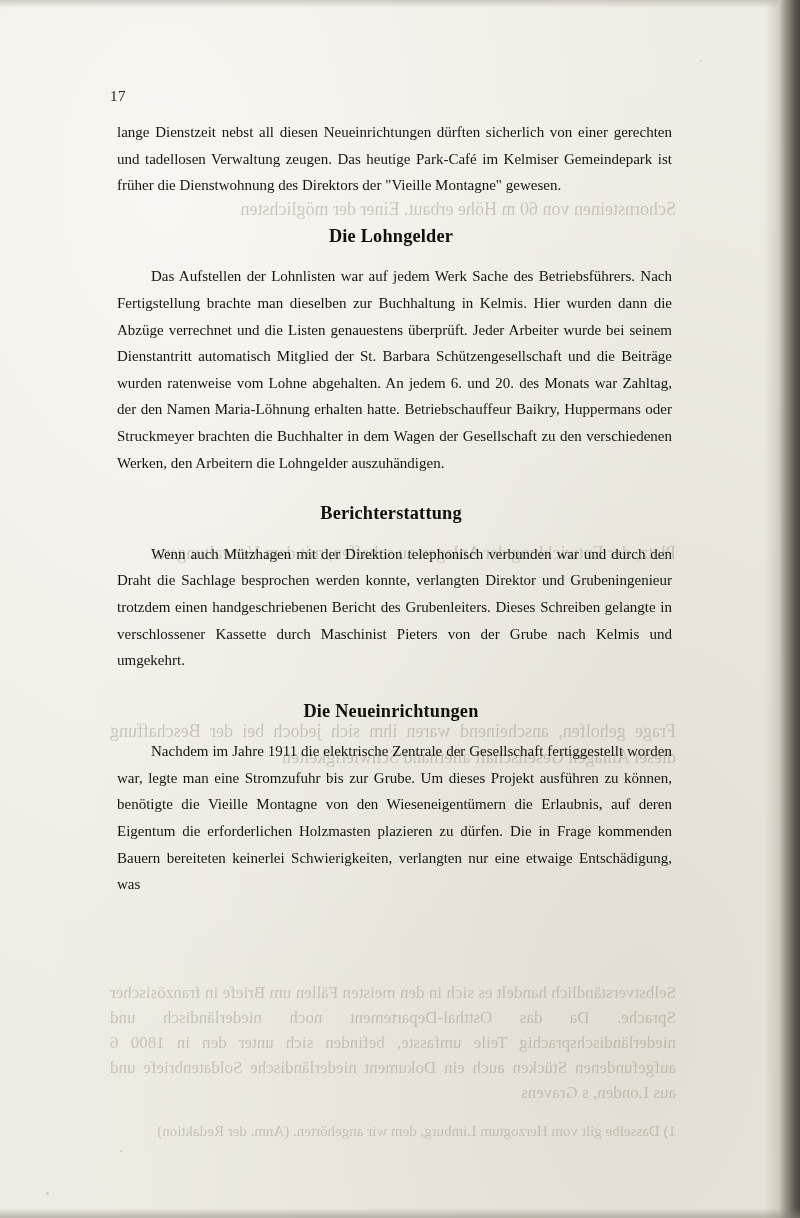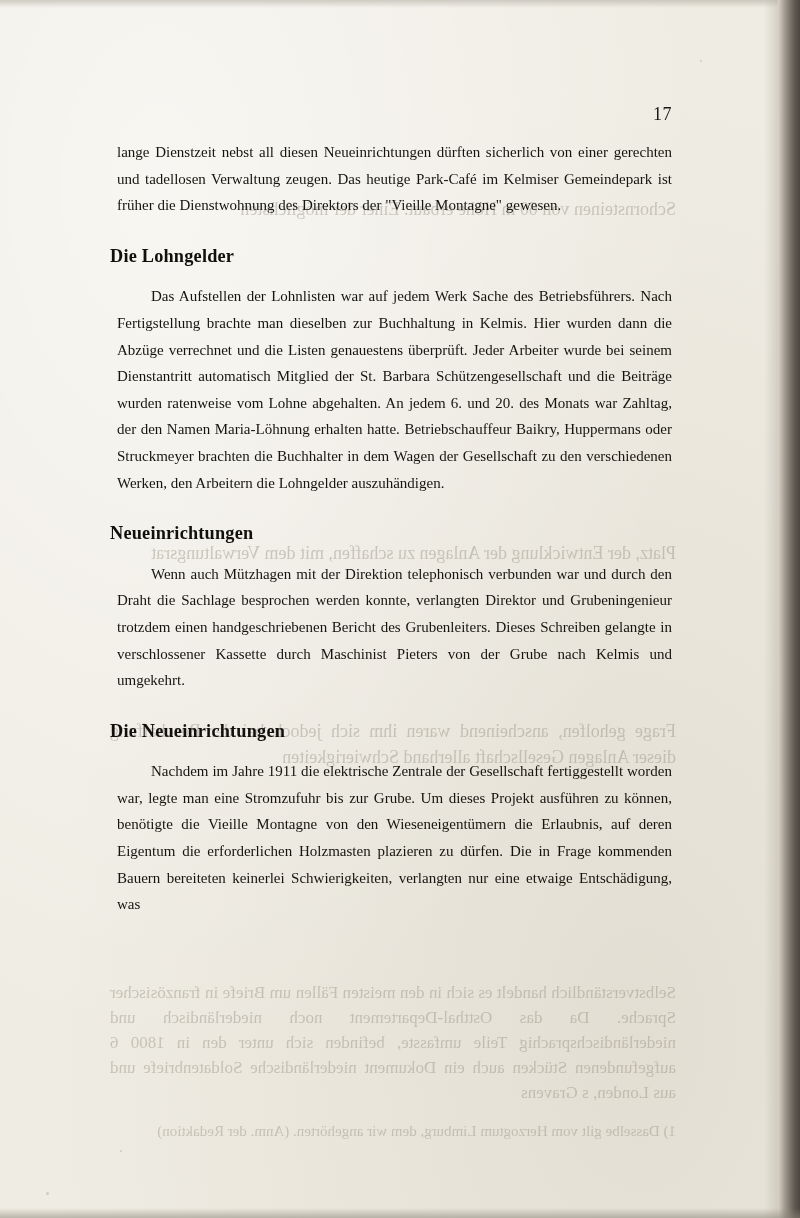--- a/index.html
+++ b/index.html
@@ -59,43 +59,44 @@
   }
 
   .text-block {
     position: absolute;
     left: 110px;
     top: 88px;
     width: 562px;
   }
 
   .folio {
-    text-align: right;
-    font-size: 18px;
+    text-align: left;
+    font-size: 15px;
     color: #1b1915;
-    margin: 16px 0 14px 0;
+    margin: 0 0 14px 0;
     letter-spacing: 0.5px;
   }
 
   p.body {
     margin: 0 0 0 7px;
     font-size: 15px;
     line-height: 26.6px;
     color: #16140f;
     text-align: justify;
     text-justify: inter-word;
     hyphens: manual;
   }
   p.body.indent {
     text-indent: 34px;
   }
   h2.heading {
     font-size: 18.3px;
     line-height: 26.6px;
     font-weight: bold;
+    text-align: center;
     margin: 24px 0 14px 0;
     color: #12100c;
     letter-spacing: 0.2px;
   }
 
   
   .bleed {
     position: absolute;
     left: 110px;
     width: 566px;
@@ -140,21 +141,21 @@
   <div class="text-block">
 
     <div class="folio">17</div>
 
     <p class="body">lange Dienstzeit nebst all diesen Neueinrichtungen dürften sicherlich von einer gerechten und tadellosen Verwaltung zeugen. Das heutige Park-Café im Kelmiser Gemeindepark ist früher die Dienstwohnung des Direktors der "Vieille Montagne" gewesen.</p>
 
     <h2 class="heading">Die Lohngelder</h2>
 
     <p class="body indent">Das Aufstellen der Lohnlisten war auf jedem Werk Sache des Betriebsführers. Nach Fertigstellung brachte man dieselben zur Buchhaltung in Kelmis. Hier wurden dann die Abzüge verrechnet und die Listen genauestens überprüft. Jeder Arbeiter wurde bei seinem Dienstantritt automatisch Mitglied der St. Barbara Schützengesellschaft und die Beiträge wurden ratenweise vom Lohne abgehalten. An jedem 6. und 20. des Monats war Zahltag, der den Namen Maria-Löhnung erhalten hatte. Betriebschauffeur Baikry, Huppermans oder Struckmeyer brachten die Buchhalter in dem Wagen der Gesellschaft zu den verschiedenen Werken, den Arbeitern die Lohngelder auszuhändigen.</p>
 
-    <h2 class="heading">Neueinrichtungen</h2>
+    <h2 class="heading">Berichterstattung</h2>
 
     <p class="body indent">Wenn auch Mützhagen mit der Direktion telephonisch verbunden war und durch den Draht die Sachlage besprochen werden konnte, verlangten Direktor und Grubeningenieur trotzdem einen handgeschriebenen Bericht des Grubenleiters. Dieses Schreiben gelangte in verschlossener Kassette durch Maschinist Pieters von der Grube nach Kelmis und umgekehrt.</p>
 
     <h2 class="heading">Die Neueinrichtungen</h2>
 
     <p class="body indent">Nachdem im Jahre 1911 die elektrische Zentrale der Gesellschaft fertiggestellt worden war, legte man eine Stromzufuhr bis zur Grube. Um dieses Projekt ausführen zu können, benötigte die Vieille Montagne von den Wieseneigentümern die Erlaubnis, auf deren Eigentum die erforderlichen Holzmasten plazieren zu dürfen. Die in Frage kommenden Bauern bereiteten keinerlei Schwierigkeiten, verlangten nur eine etwaige Entschädigung, was</p>
 
   </div>
 
   <div class="speck" style="left:46px; top:1192px; width:3px; height:3px;"></div>

